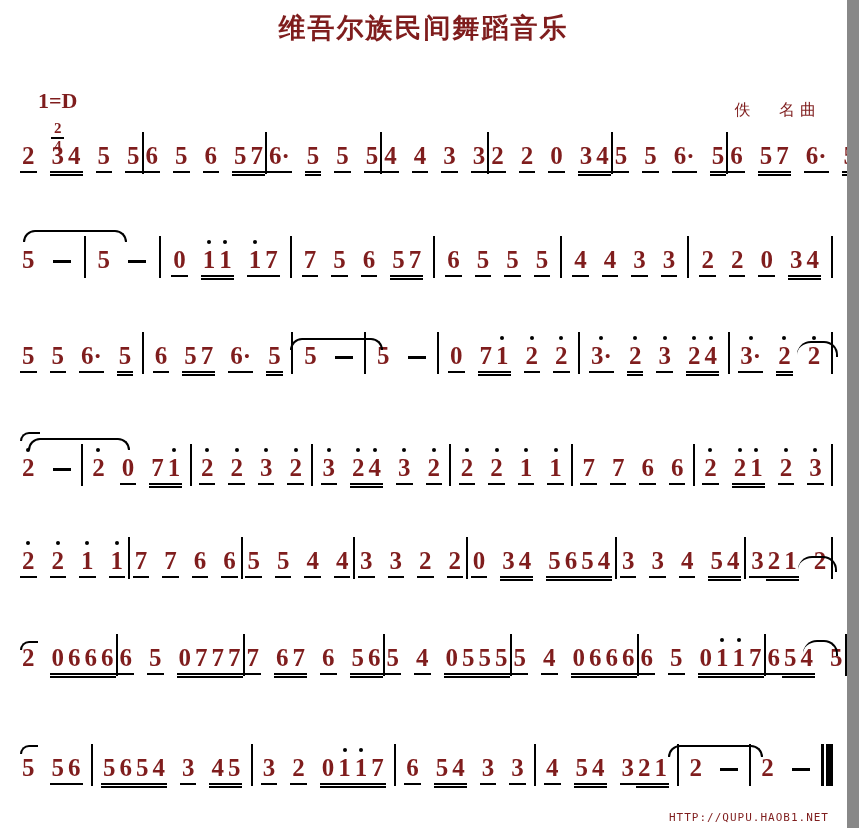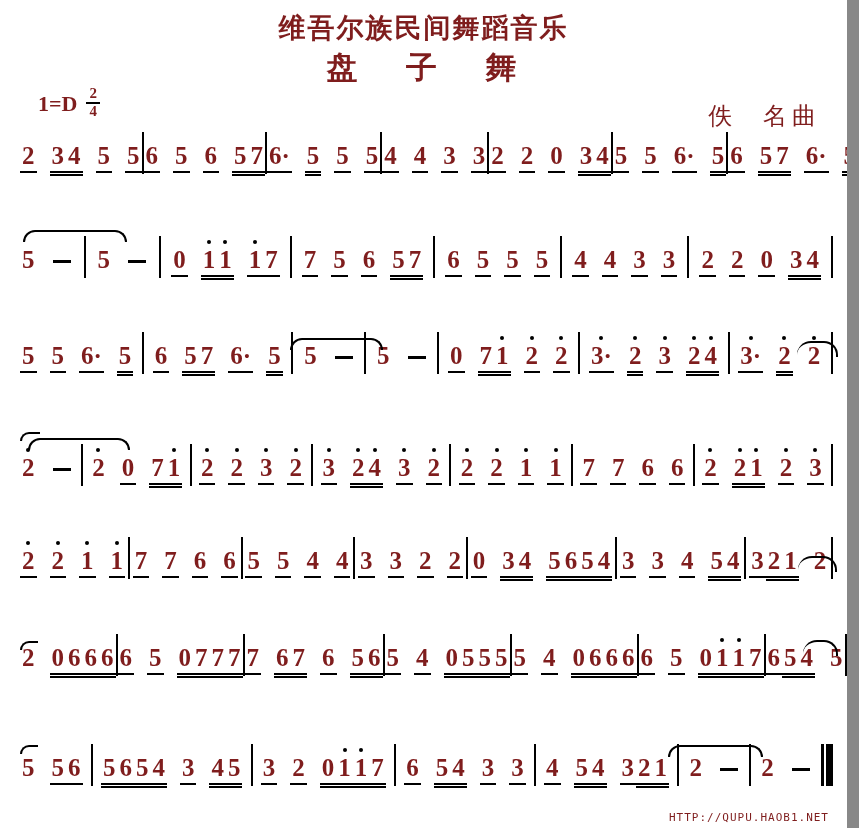--- a/index.html
+++ b/index.html
@@ -3,25 +3,25 @@
 <meta charset="utf-8">
 <style>
   html,body{margin:0;padding:0;background:#888;}
   .page{width:847px;height:828px;background:#ffffff;position:relative;overflow:hidden;
         font-family:"Liberation Sans",sans-serif;color:#7f1d1d;}
   .title{position:absolute;top:10px;left:0;right:0;text-align:center;
          font-size:27px;font-weight:700;letter-spacing:2px;}
   .subtitle{position:absolute;top:47px;left:0;right:0;text-align:center;
             font-size:31px;font-weight:700;word-spacing:32px;letter-spacing:4px;}
   .keyrow{position:absolute;left:38px;top:88px;display:flex;align-items:center;gap:9px;
-          font-family:"Liberation Serif","DejaVu Serif",serif;font-weight:700;font-size:22px;}
+          font-family:"Liberation Serif","DejaVu Serif",serif;font-weight:700;font-size:22px;flex-direction:column;}
   .ts{display:inline-flex;flex-direction:column;align-items:center;font-size:15px;line-height:1.05;
       font-weight:700;margin-top:-2px;}
   .ts .top{border-bottom:2px solid #000;padding:0 3px;}
-  .composer{position:absolute;right:26px;top:100px;font-size:24px;font-weight:500;
+  .composer{position:absolute;right:26px;top:100px;font-size:16px;font-weight:500;
             letter-spacing:5px;word-spacing:14px;}
   .score{position:absolute;left:20px;right:14px;top:132px;}
   .line-row{position:relative;}
   .strip{position:absolute;left:0;right:0;display:flex;justify-content:space-between;
          align-items:flex-end;}
   .measure{display:flex;gap:13px;align-items:flex-end;}
   .unit{display:flex;align-items:flex-end;}
   .note{font-family:"Liberation Serif","DejaVu Serif",serif;font-weight:700;font-size:25px;
         line-height:1;padding:0 2px 3px;position:relative;margin-bottom:6px;
         border-bottom:2px solid transparent;}
@@ -43,21 +43,20 @@
   .footer{position:absolute;right:18px;bottom:4px;text-align:right;}
   .f-site{font-size:14px;font-weight:700;letter-spacing:1px;}
   .f-url{font-size:11px;font-weight:400;font-family:"DejaVu Sans Mono","Liberation Mono",monospace;
         letter-spacing:1px;}
 </style>
 </head>
 <body>
 
 <div class="page">
   <div class="title">维吾尔族民间舞蹈音乐</div>
-  <div class="subtitle">盘 子 舞</div>
   <div class="keyrow">
     <span>1=D</span>
     <span class="ts">
       <span class="top">2</span>
       <span>4</span>
     </span>
   </div>
   <div class="composer">佚 名曲</div>
   <div class="score">
       <div class="line-row" style="height: 96px;">

